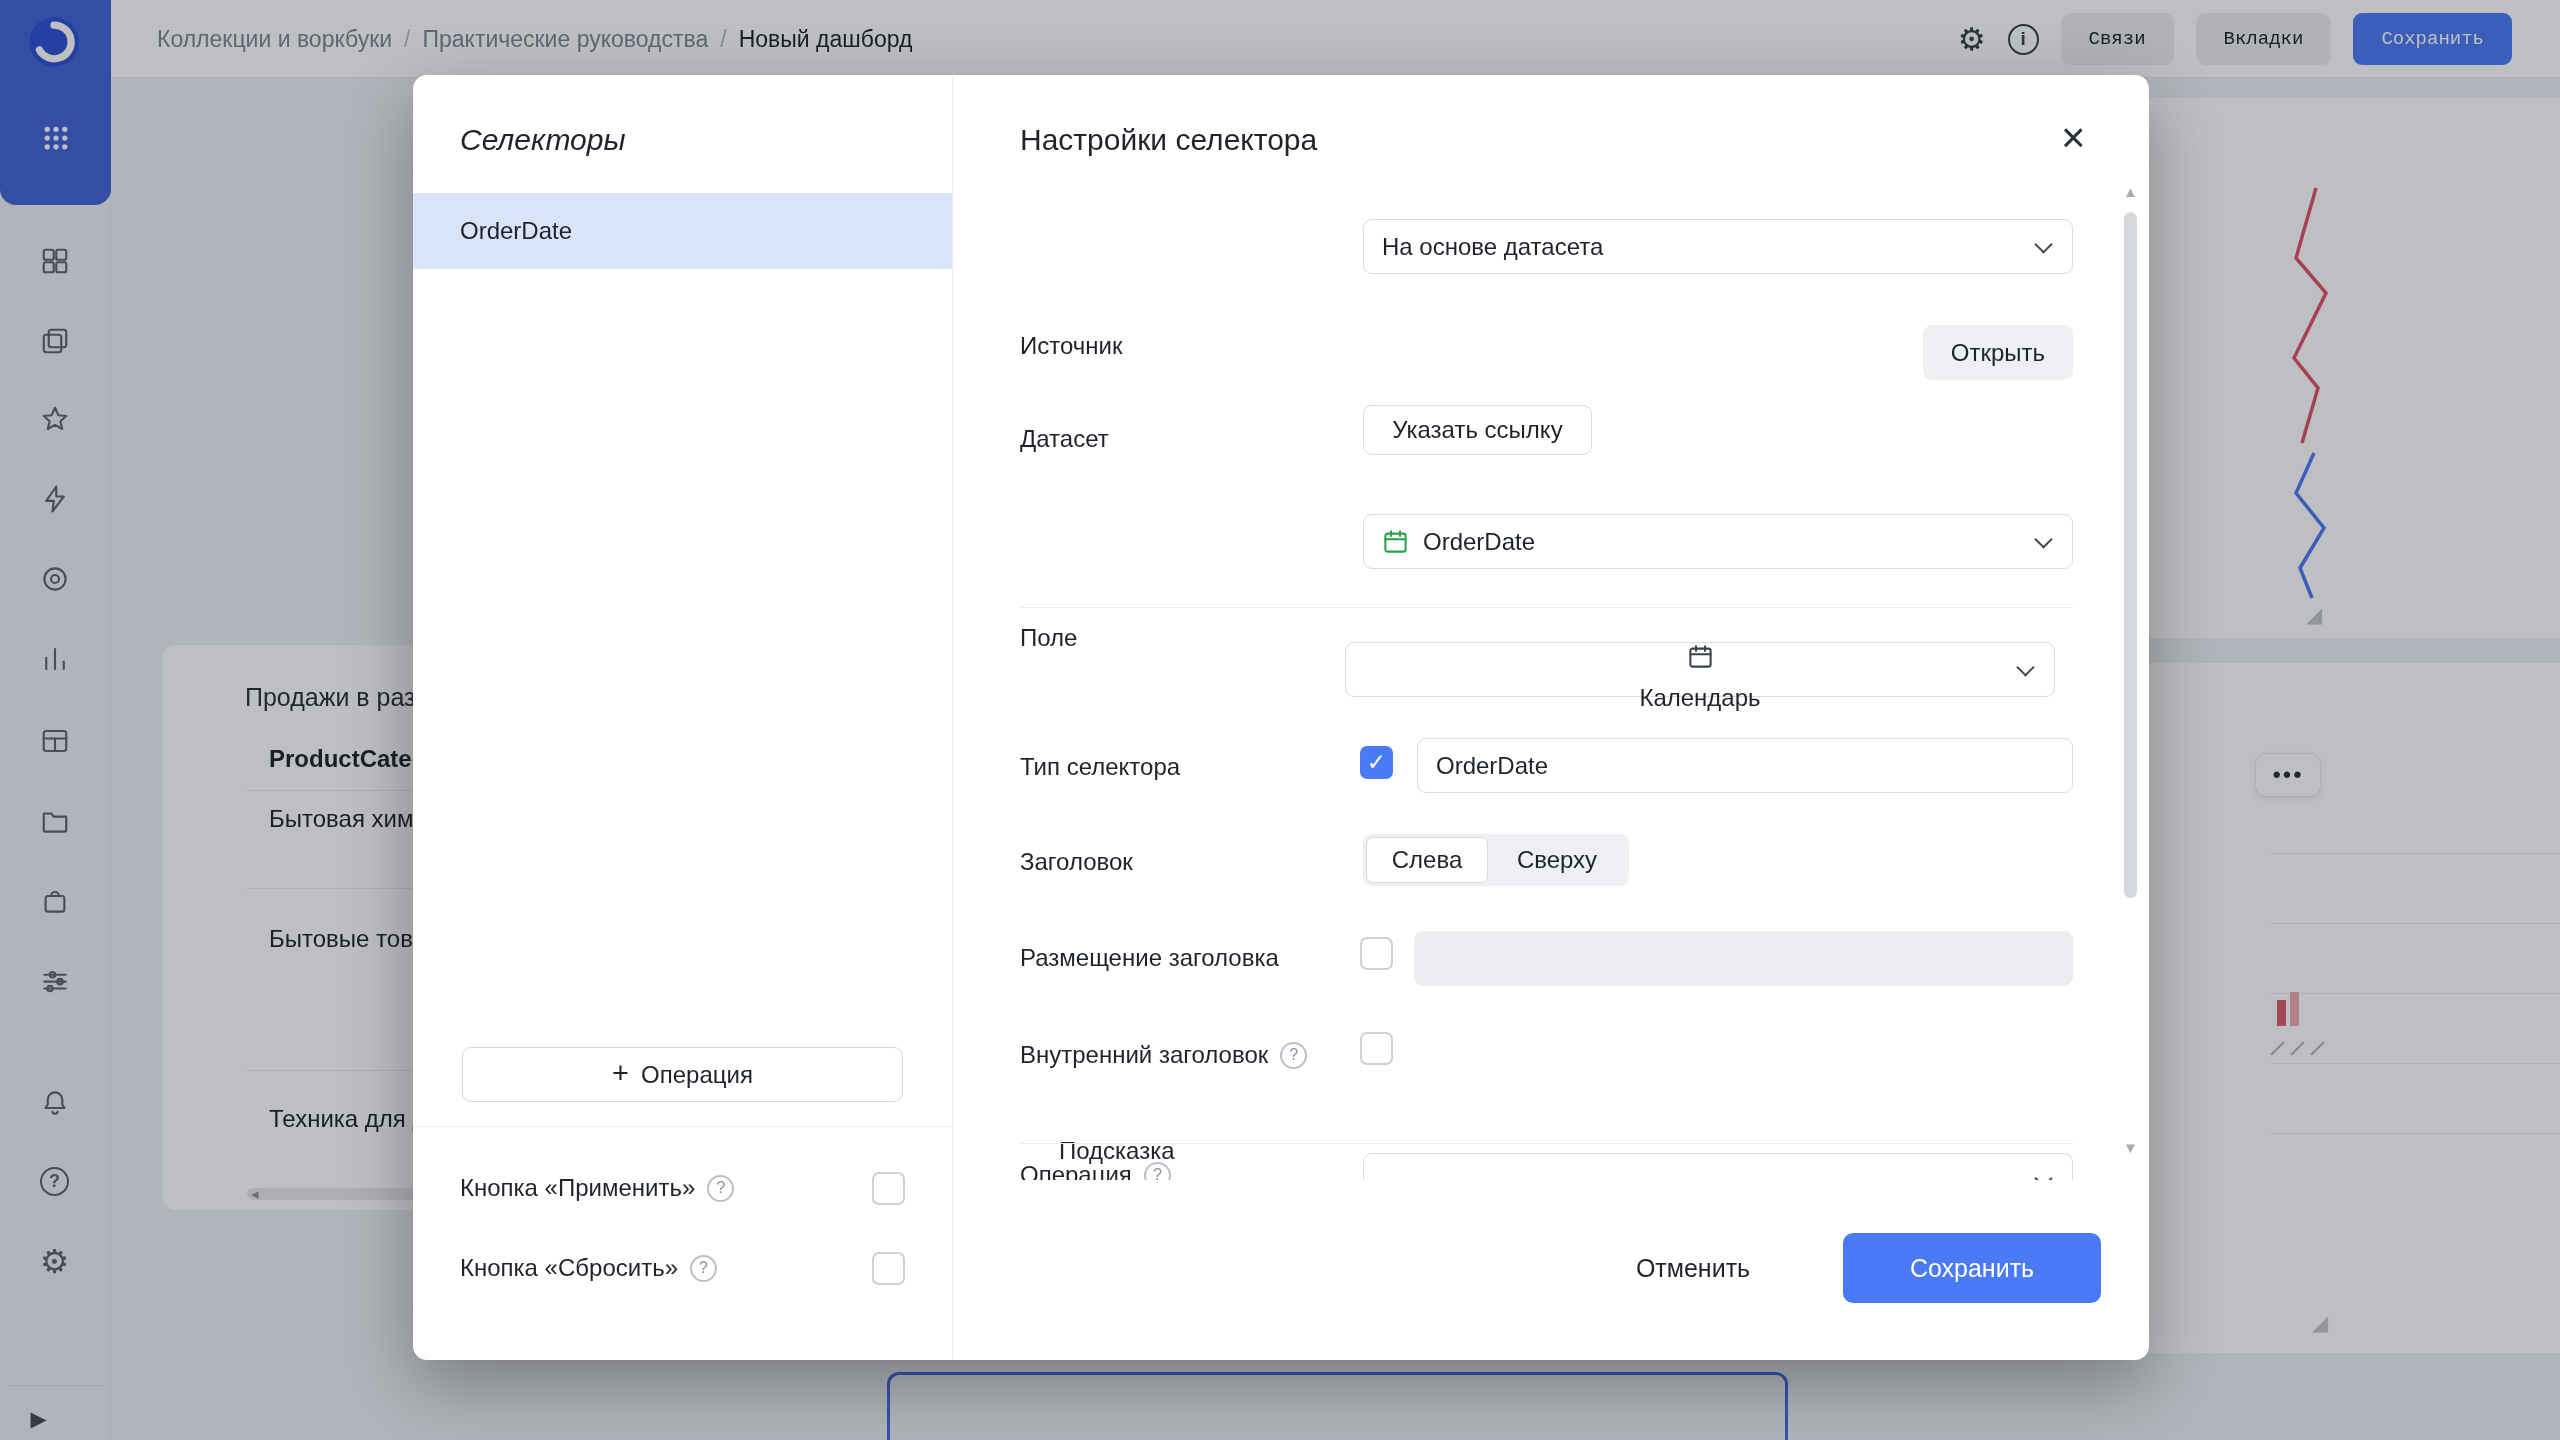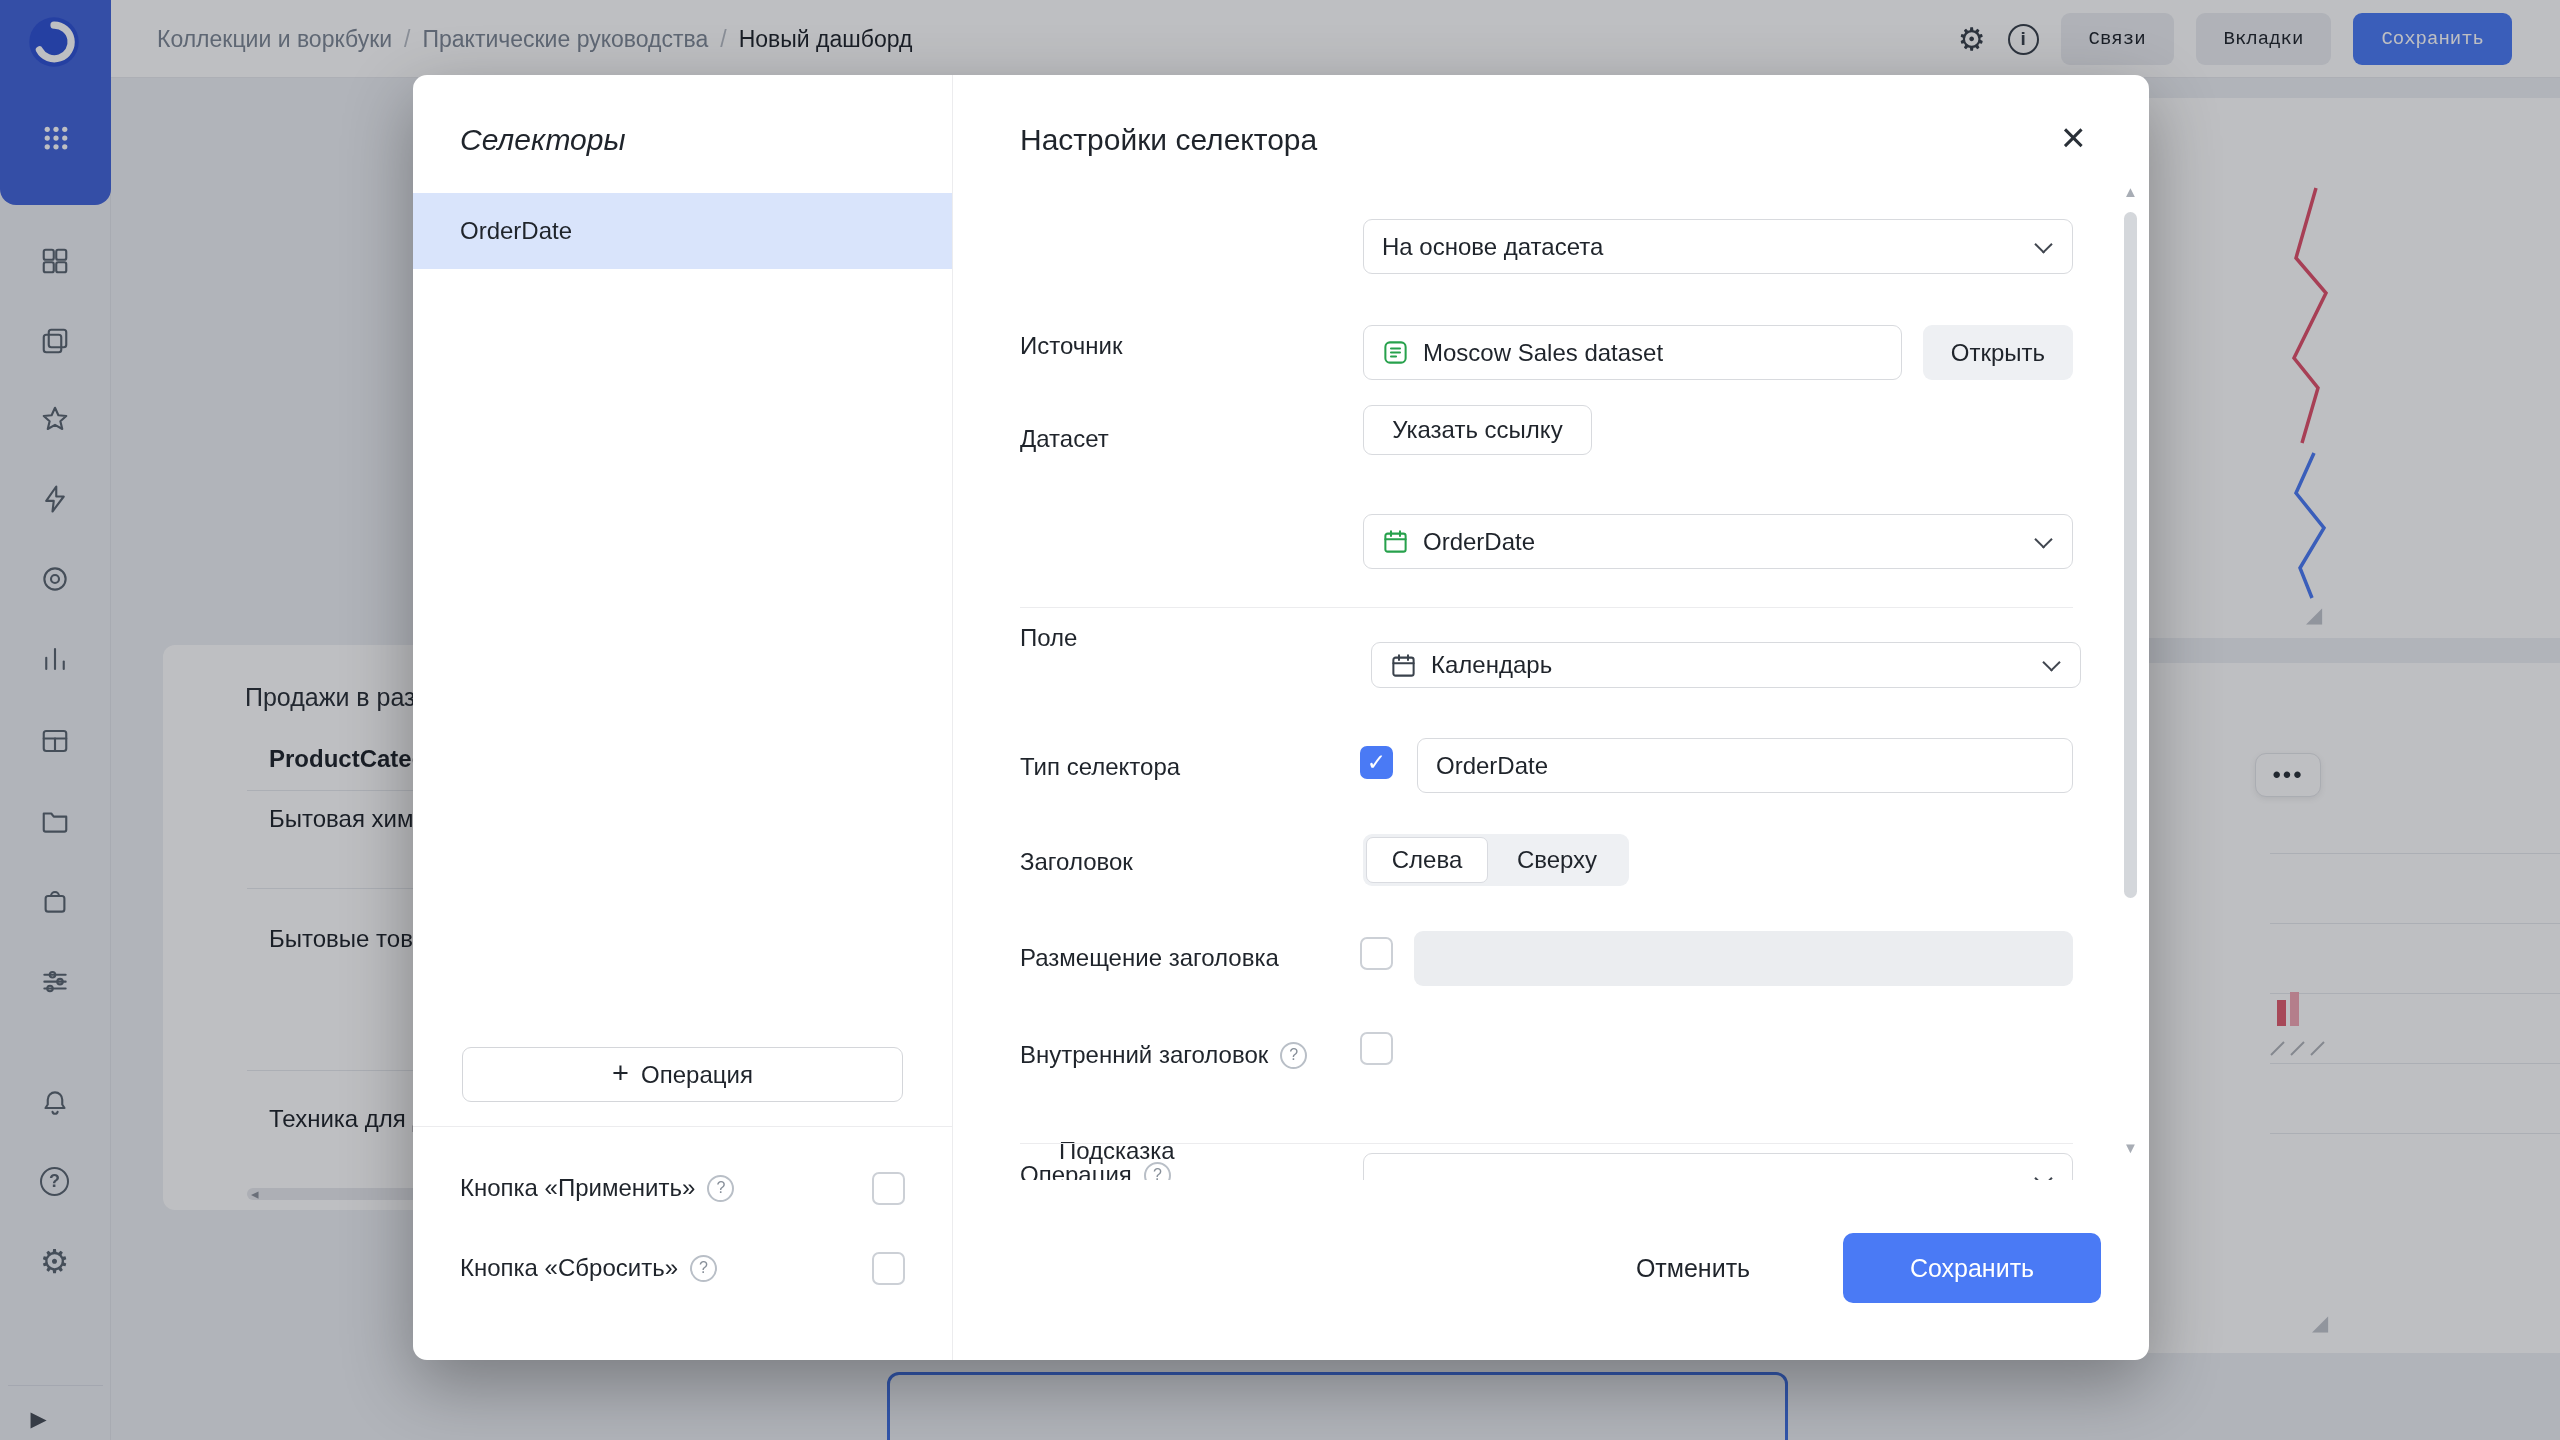--- a/index.html
+++ b/index.html
@@ -305,44 +305,37 @@
 
     <div class="form-clip">
 
       <div class="flabel" style="left:67px; top:157px;">Источник</div>
       <div class="ctl" style="left:410px; top:44px; width:710px; height:55px;">
         <span>На основе датасета</span>
         <span class="chev"></span>
       </div>
 
       <div class="flabel" style="left:67px; top:250px;">Датасет</div>
-      <div class="ctl" style="left:410px; top:150px; width:539px; height:55px;">
-        <svg class="inline-ico ico-green" viewBox="0 0 24 24">
-          <rect x="3" y="3" width="18" height="18" rx="4"></rect>
-            <path d="M8 8.5h8M8 12h8M8 15.5h4.5"></path>
-        </svg>
-        <span>Moscow Sales dataset</span>
-      </div>
       <button class="gbtn" style="left:970px; top:150px; width:150px; height:55px;">Открыть</button>
       <button class="obtn" style="left:410px; top:230px; width:229px; height:50px;">Указать ссылку</button>
 
       <div class="flabel" style="left:67px; top:449px;">Поле</div>
       <div class="ctl" style="left:410px; top:339px; width:710px; height:55px;">
         <svg class="inline-ico ico-green" viewBox="0 0 24 24">
           <rect x="3" y="5" width="18" height="16" rx="2"></rect>
             <path d="M3 10h18M8 3v4M16 3v4"></path>
         </svg>
         <span>OrderDate</span>
         <span class="chev"></span>
       </div>
 
       <div class="fdiv" style="top:432px;"></div>
 
       <div class="flabel" style="left:67px; top:578px;">Тип селектора</div>
-      <div class="ctl" style="left:418px; top:467px; width:710px; height:46px;">
+      <div class="ctl" style="left:392px; top:467px; width:710px; height:55px;flex-direction:column;">
         <svg class="inline-ico ico-gray" viewBox="0 0 24 24">
           <rect x="3" y="5" width="18" height="16" rx="2"></rect>
             <path d="M3 10h18M8 3v4M16 3v4"></path>
         </svg>
         <span>Календарь</span>
         <span class="chev"></span>
       </div>
 
       <div class="flabel" style="left:67px; top:673px;">Заголовок</div>
       <span class="checkbox checked" style="position:absolute; left:407px; top:571px;">

